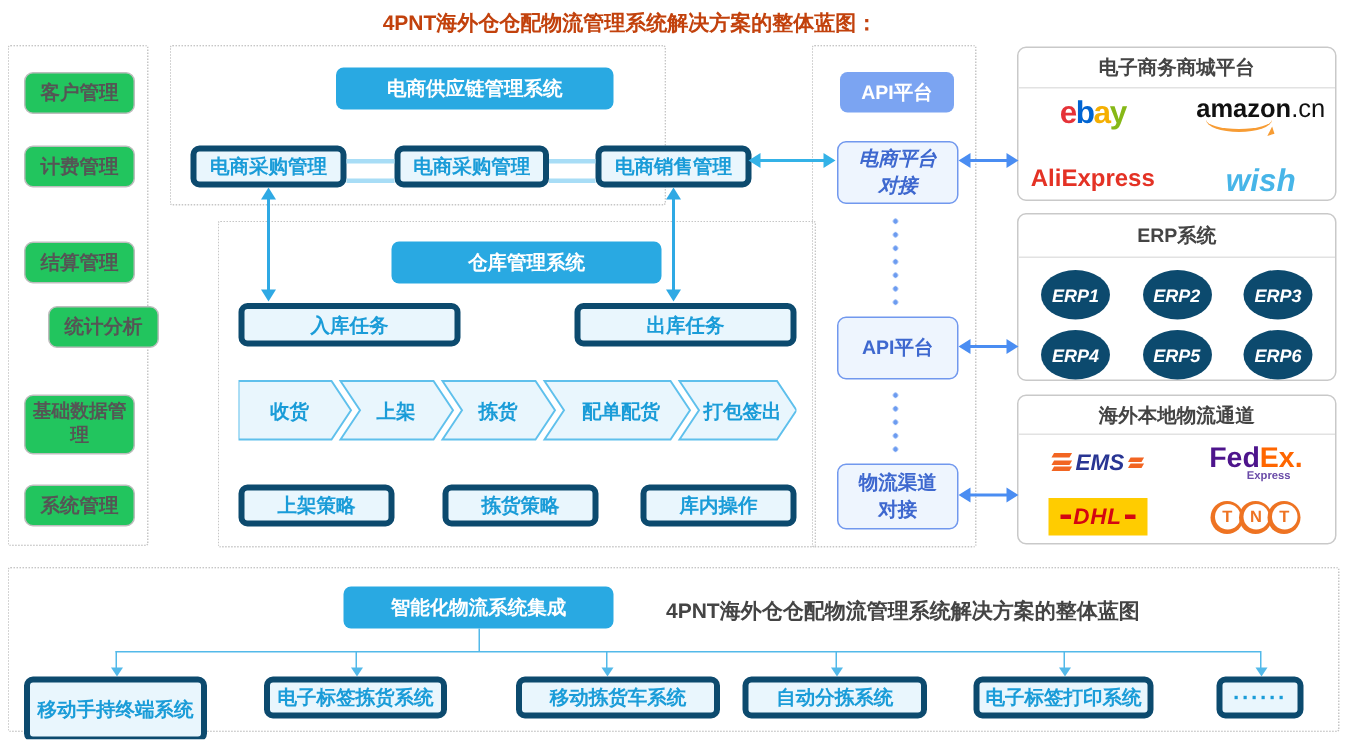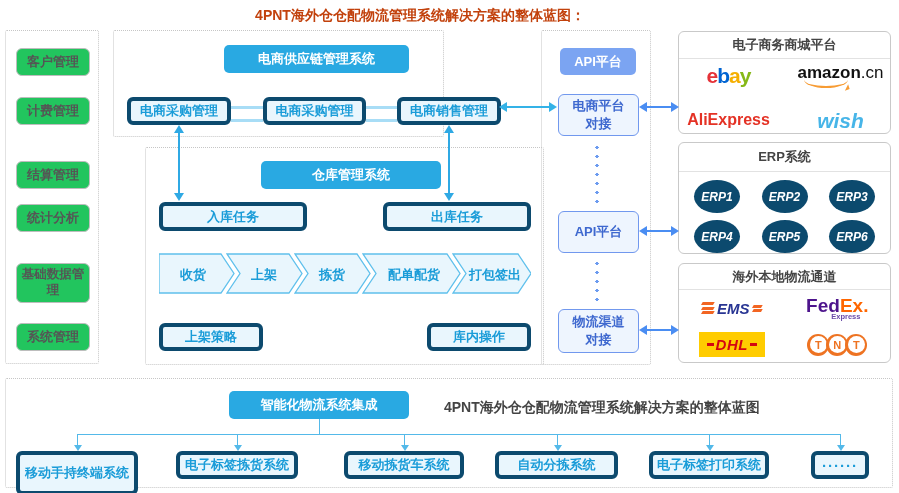--- a/index.html
+++ b/index.html
@@ -79,21 +79,21 @@
 <body>
 
 <div id="canvas">
 
   <div class="abs page-title" style="top:7px;left:420px;transform:translateX(-50%);">4PNT海外仓仓配物流管理系统解决方案的整体蓝图：</div>
 
   <div class="abs dotbox" style="left:5px;top:30px;width:94px;height:334px;">
     <div class="abs gray-box" style="left:10px;top:17px;width:74px;height:28px;">客户管理</div>
     <div class="abs gray-box" style="left:10px;top:66px;width:74px;height:28px;">计费管理</div>
     <div class="abs gray-box" style="left:10px;top:130px;width:74px;height:28px;">结算管理</div>
-    <div class="abs gray-box" style="left:10px;top:173px;width:74px;height:28px;">统计分析</div>
+    <div class="abs gray-box" style="left:26px;top:173px;width:74px;height:28px;">统计分析</div>
     <div class="abs gray-box" style="left:10px;top:232px;width:74px;height:40px;font-size:12.5px;">基础数据管理</div>
     <div class="abs gray-box" style="left:10px;top:292px;width:74px;height:28px;">系统管理</div>
   </div>
 
   <div class="abs dotbox" style="left:113px;top:30px;width:331px;height:107px;">
     <div class="abs cyan-header" style="left:110px;top:14px;width:185px;height:28px;">电商供应链管理系统</div>
     <div class="abs lblue" style="left:13px;top:66px;width:104px;height:28px;">电商采购管理</div>
     <div class="abs lblue" style="left:149px;top:66px;width:103px;height:28px;">电商采购管理</div>
     <div class="abs lblue" style="left:283px;top:66px;width:104px;height:28px;">电商销售管理</div>
     <div class="linkbar" style="left:117px;top:75px;width:32px;"></div>
@@ -112,26 +112,27 @@
       <polygon points="204,1 288,1 301,20.5 288,40 204,40 217,20.5" fill="#e9f6fd" stroke="#5fc0ec" stroke-width="1.3"></polygon>
       <polygon points="294,1 359,1 372,20.5 359,40 294,40 307,20.5" fill="#e9f6fd" stroke="#5fc0ec" stroke-width="1.3"></polygon>
       <text x="34" y="25.5" text-anchor="middle">收货</text>
       <text x="105" y="25.5" text-anchor="middle">上架</text>
       <text x="173" y="25.5" text-anchor="middle">拣货</text>
       <text x="255" y="25.5" text-anchor="middle">配单配货</text>
       <text x="336" y="25.5" text-anchor="middle">打包签出</text>
     </svg>
 
     <div class="abs lblue" style="left:13px;top:175px;width:104px;height:28px;">上架策略</div>
+    <div class="abs lblue" style="left:149px;top:175px;width:104px;height:28px;">拣货策略</div>
     <div class="abs lblue" style="left:281px;top:175px;width:104px;height:28px;">库内操作</div>
   </div>
 
   <div class="abs dotbox" style="left:541px;top:30px;width:110px;height:335px;">
     <div class="abs api-header" style="left:18px;top:17px;width:76px;height:27px;">API平台</div>
-    <div class="abs api-box" style="left:16px;top:63px;width:81px;height:42px;">电商平台对接</div>
+    <div class="abs api-box" style="left:16px;top:63px;width:81px;height:42px;font-style:italic;">电商平台对接</div>
     <div class="vdots" style="left:53px;top:112px;height:62px;"></div>
     <div class="abs api-box" style="left:16px;top:180px;width:81px;height:42px;">API平台</div>
     <div class="vdots" style="left:53px;top:228px;height:46px;"></div>
     <div class="abs api-box" style="left:16px;top:278px;width:81px;height:44px;">物流渠道对接</div>
   </div>
 
   <div class="abs panel" style="left:678px;top:31px;width:213px;height:103px;">
     <div class="panel-header">电子商务商城平台</div>
     <div class="panel-grid" style="height:76px;gap:13px;">
       <div class="logo-ebay"><span style="color:#e53238;">e</span><span style="color:#0064d2;">b</span><span style="color:#f5af02;">a</span><span style="color:#86b817;">y</span></div>
@@ -202,21 +203,21 @@
     <div class="tline" style="left:71px;top:55px;width:763px;height:1px;"></div>
     <div class="tdrop" style="left:71px;top:55px;"></div>
     <div class="tdrop" style="left:231px;top:55px;"></div>
     <div class="tdrop" style="left:398px;top:55px;"></div>
     <div class="tdrop" style="left:551px;top:55px;"></div>
     <div class="tdrop" style="left:703px;top:55px;"></div>
     <div class="tdrop" style="left:834px;top:55px;"></div>
 
     <div class="abs lblue" style="left:10px;top:72px;width:122px;height:44px;">移动手持终端系统</div>
     <div class="abs lblue" style="left:170px;top:72px;width:122px;height:28px;">电子标签拣货系统</div>
-    <div class="abs lblue" style="left:338px;top:72px;width:120px;height:28px;">移动拣货车系统</div>
+    <div class="abs lblue" style="left:338px;top:72px;width:136px;height:28px;">移动拣货车系统</div>
     <div class="abs lblue" style="left:489px;top:72px;width:123px;height:28px;">自动分拣系统</div>
     <div class="abs lblue" style="left:643px;top:72px;width:120px;height:28px;">电子标签打印系统</div>
     <div class="abs lblue dotslabel" style="left:805px;top:72px;width:58px;height:28px;">······</div>
   </div>
 
   <div class="varrow" style="--c:#2fa9e4;left:178px;top:132px;height:62px;"></div>
   <div class="varrow" style="--c:#2fa9e4;left:448px;top:132px;height:62px;"></div>
   <div class="harrow" style="--c:#34b2e7;left:506px;top:106px;width:44px;"></div>
   <div class="harrow" style="--c:#4a8df2;left:646px;top:106px;width:26px;"></div>
   <div class="harrow" style="--c:#4a8df2;left:646px;top:230px;width:26px;"></div>

